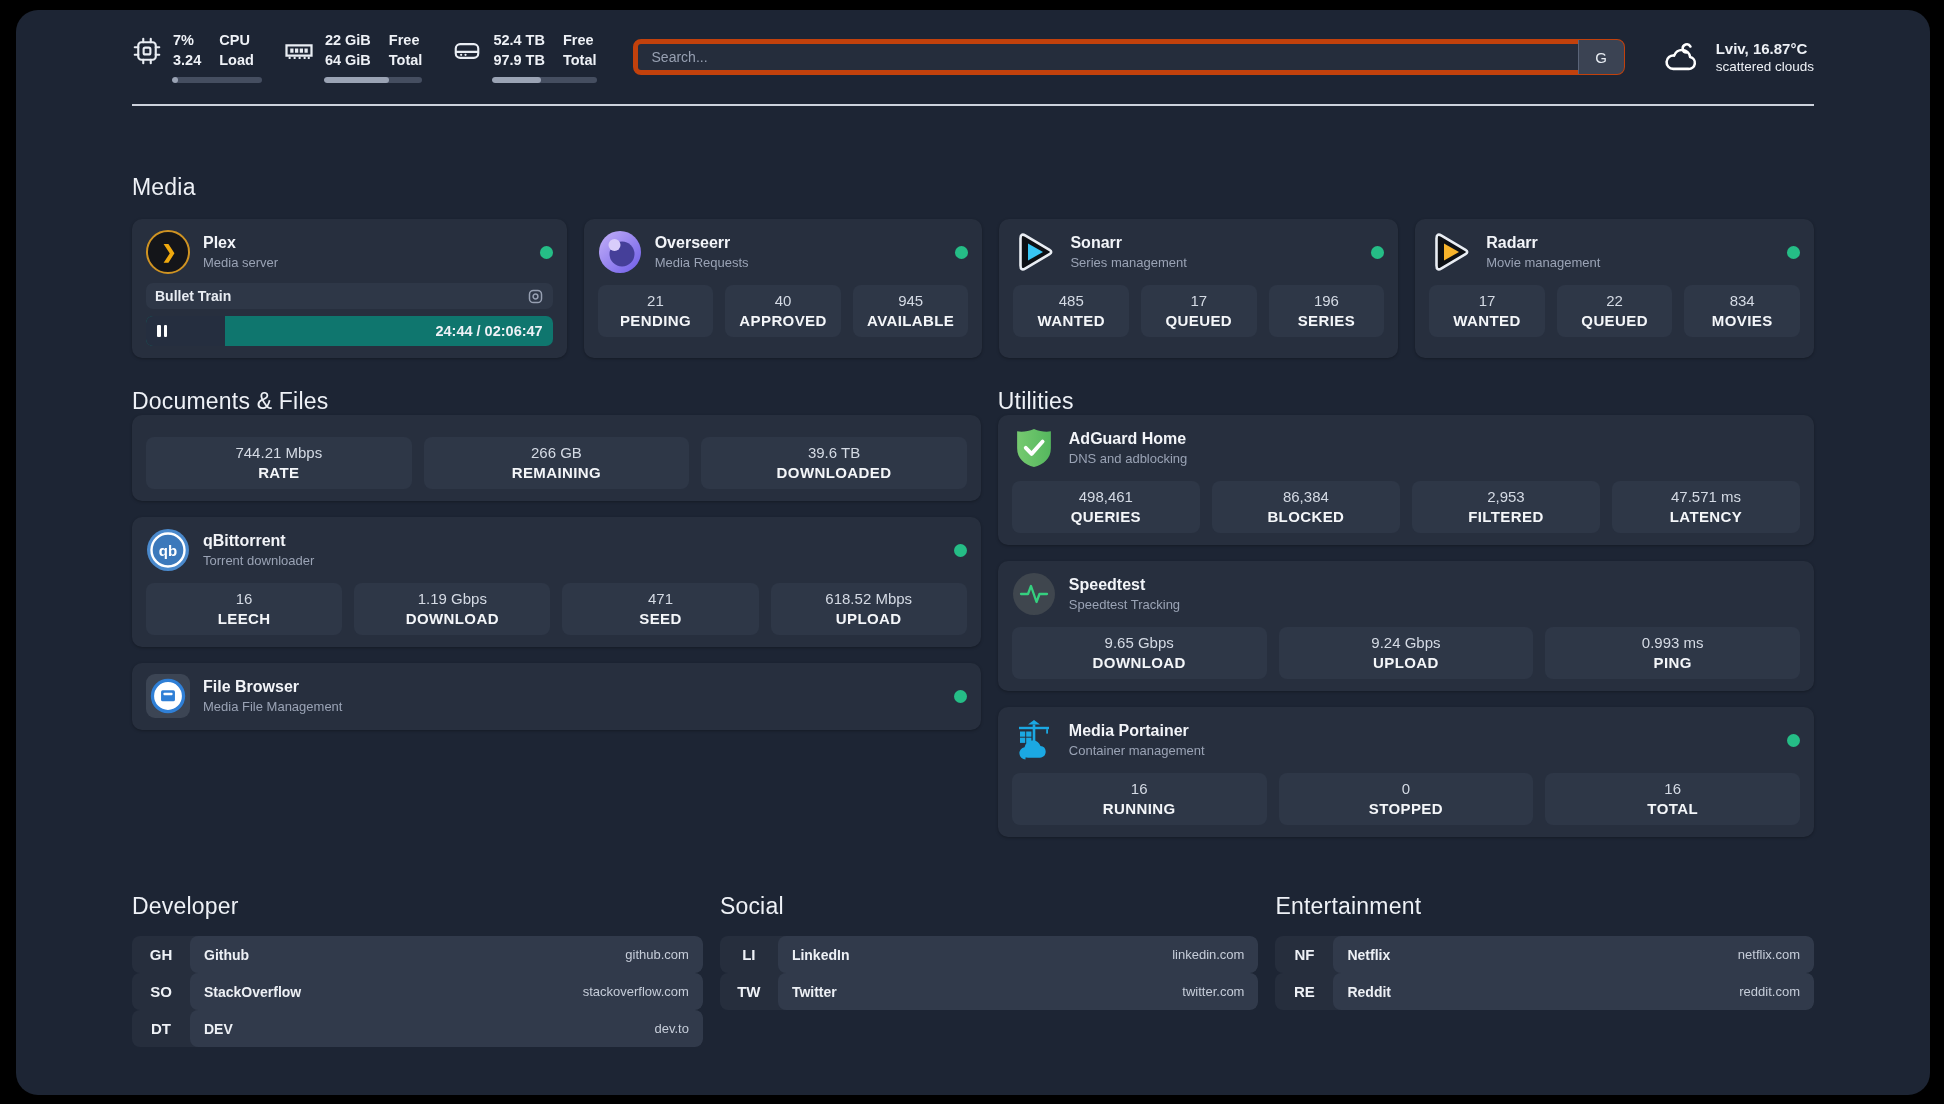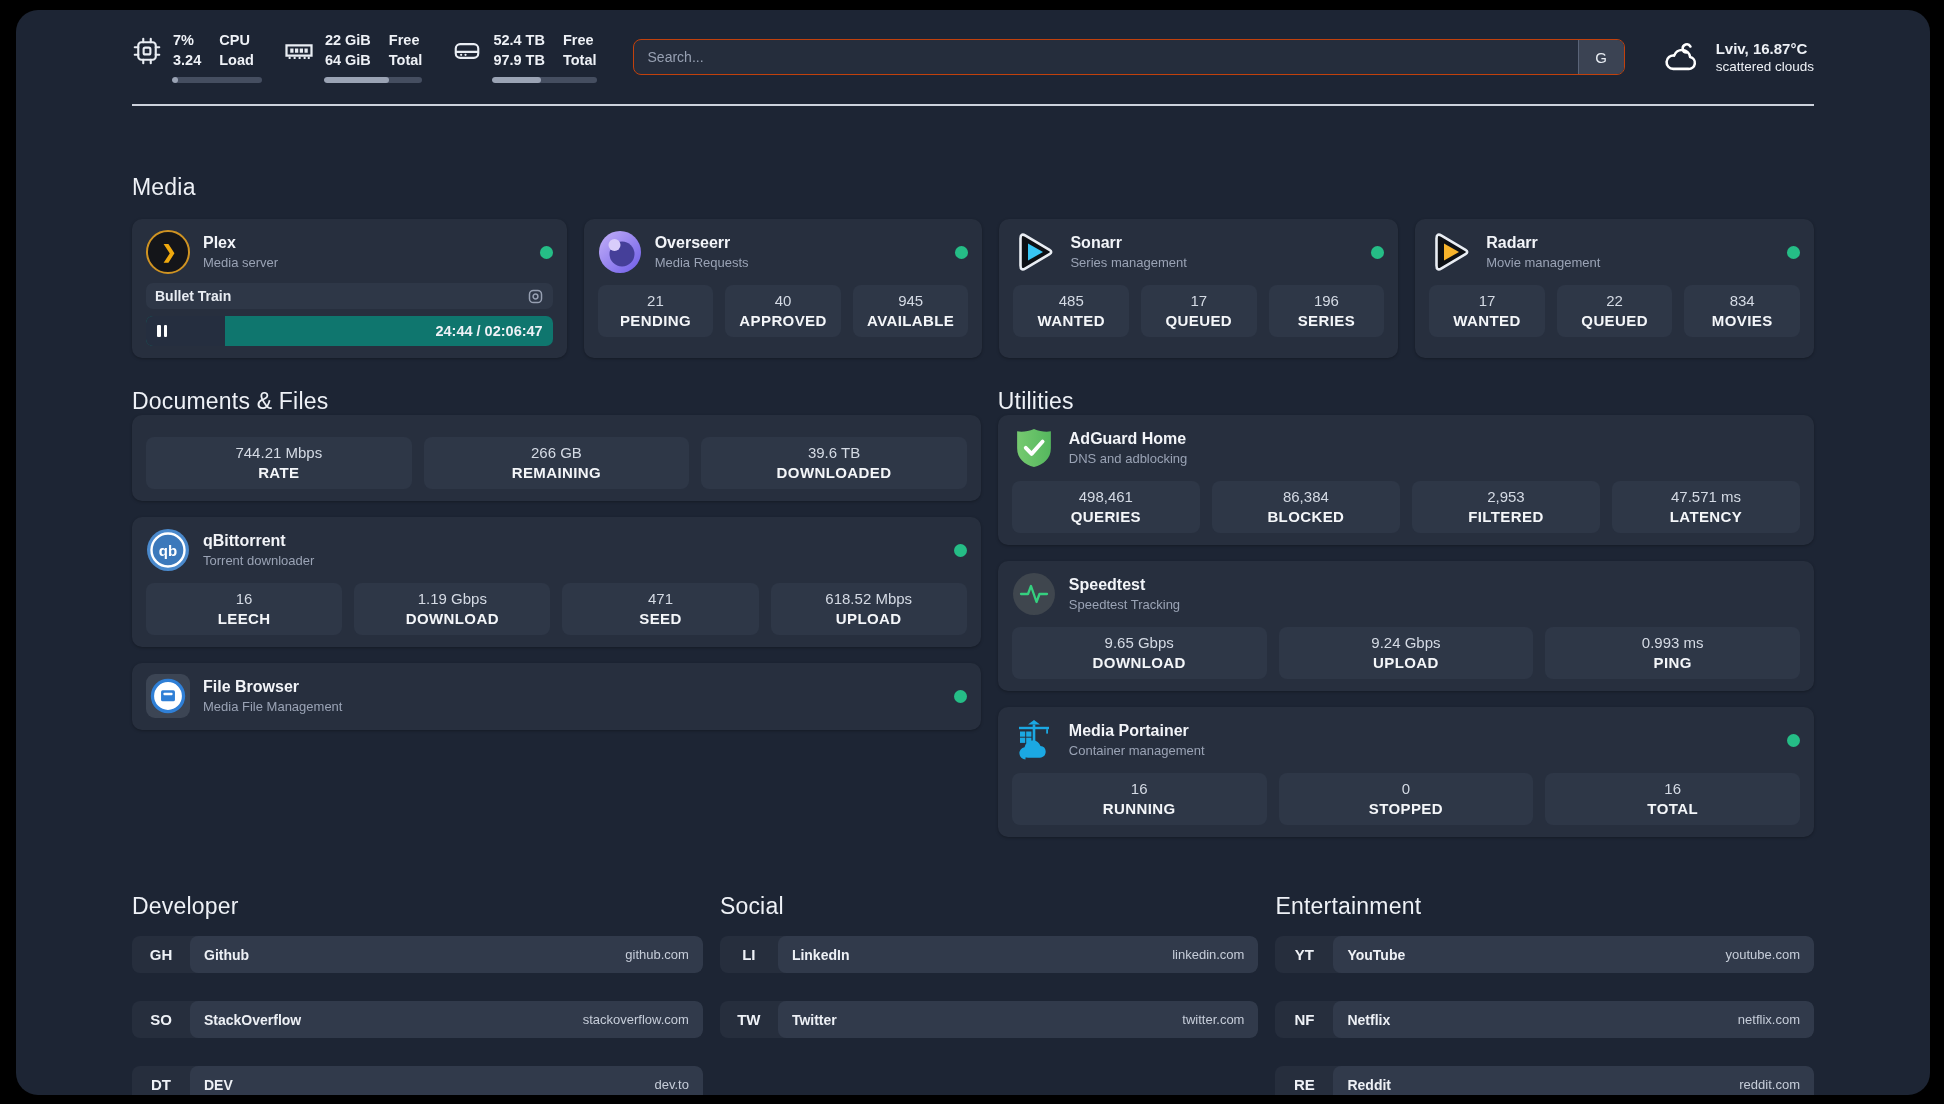--- a/index.html
+++ b/index.html
@@ -14,21 +14,21 @@
   .sys-stat{ position:relative; display:flex; align-items:center; gap:11px; padding-bottom:12px; }
   .sys-icon{ width:30px; height:30px; color:#e9edf3; flex:none; display:flex; }
   .sys-icon svg{ width:100%; height:100%; }
   .sys-cols{ display:flex; gap:18px; }
   .sys-col{ display:flex; flex-direction:column; }
   .sys-col span{ font-size:14.5px; line-height:1.35; color:#eef1f6; font-weight:600; white-space:nowrap; }
   .sys-bar{ position:absolute; left:40px; right:0; bottom:0; height:6px; border-radius:3px; background:#454e60; overflow:hidden; min-width:90px; }
   .sys-bar .fill{ height:100%; background:#9aa3b4; border-radius:3px; }
   .search{ flex:1; position:relative; margin:0 10px; }
   .search input{
-    width:100%; height:36px; background:#252d3c; border:1px solid #c2410c; border-radius:8px;
+    width:100%; height:36px; background:#252d3c; border:5px solid #c2410c; border-radius:8px;
     color:#7dd3fc; font-size:14px; padding:0 60px 0 14px; outline:none; font-family:inherit;
   }
   .search input::placeholder{ color:#97a0b2; }
   .search-engine{
     position:absolute; right:1px; top:1px; bottom:1px; width:46px; border:none; border-left:1px solid #5a6478;
     background:#3b4353; color:#e9edf3; font-size:15px; border-radius:0 7px 7px 0; cursor:pointer; font-family:inherit;
   }
   .weather{ display:flex; align-items:center; gap:13px; color:#eef1f6; }
   .weather-icon{ width:42px; height:38px; display:flex; }
   .weather-line1{ font-size:15px; font-weight:600; }
@@ -71,21 +71,21 @@
 
   
   .plex-circle{ width:44px; height:44px; border-radius:50%; background:#141519; border:2.5px solid #cf9322;
     display:flex; align-items:center; justify-content:center; }
   .plex-chevron{ color:#efa90e; font-size:18px; font-weight:700; transform:translateX(1px); }
   .fb-wrap{ width:44px; height:44px; border-radius:9px; background:#3c4554; display:flex; align-items:center; justify-content:center; }
 
   
   .footer{ display:grid; grid-template-columns:1.06fr 1fr 1fr; gap:17px; margin-top:56px; }
   .bm-title{ margin-bottom:16px; }
-  .bm-list{ display:flex; flex-direction:column; gap:28px; }
+  .bm-list{ display:flex; flex-direction:column; gap:0; }
   .bm-row{ display:flex; height:37px; border-radius:8px; background:#262e3d; overflow:hidden; cursor:pointer; text-decoration:none; }
   .bm-abbr{ width:58px; flex:none; display:flex; align-items:center; justify-content:center;
     font-size:15px; font-weight:700; color:#eef1f6; }
   .bm-body{ flex:1; background:#313a4b; border-radius:8px; display:flex; align-items:center; justify-content:space-between; padding:0 14px; }
   .bm-name{ font-size:14px; font-weight:600; color:#edf0f5; }
   .bm-url{ font-size:13px; color:#c6cdd9; }
 </style>
 </head>
 <body>
 
@@ -565,27 +565,20 @@
             <span class="bm-name">Twitter</span>
             <span class="bm-url">twitter.com</span>
           </span>
         </a>
         </div>
     </div>
     <div>
       <div class="section-title bm-title">Entertainment</div>
       <div class="bm-list">
 
-      <a class="bm-row">
-          <span class="bm-abbr">YT</span>
-          <span class="bm-body">
-            <span class="bm-name">YouTube</span>
-            <span class="bm-url">youtube.com</span>
-          </span>
-        </a>
           <a class="bm-row">
           <span class="bm-abbr">NF</span>
           <span class="bm-body">
             <span class="bm-name">Netflix</span>
             <span class="bm-url">netflix.com</span>
           </span>
         </a>
           <a class="bm-row">
           <span class="bm-abbr">RE</span>
           <span class="bm-body">

